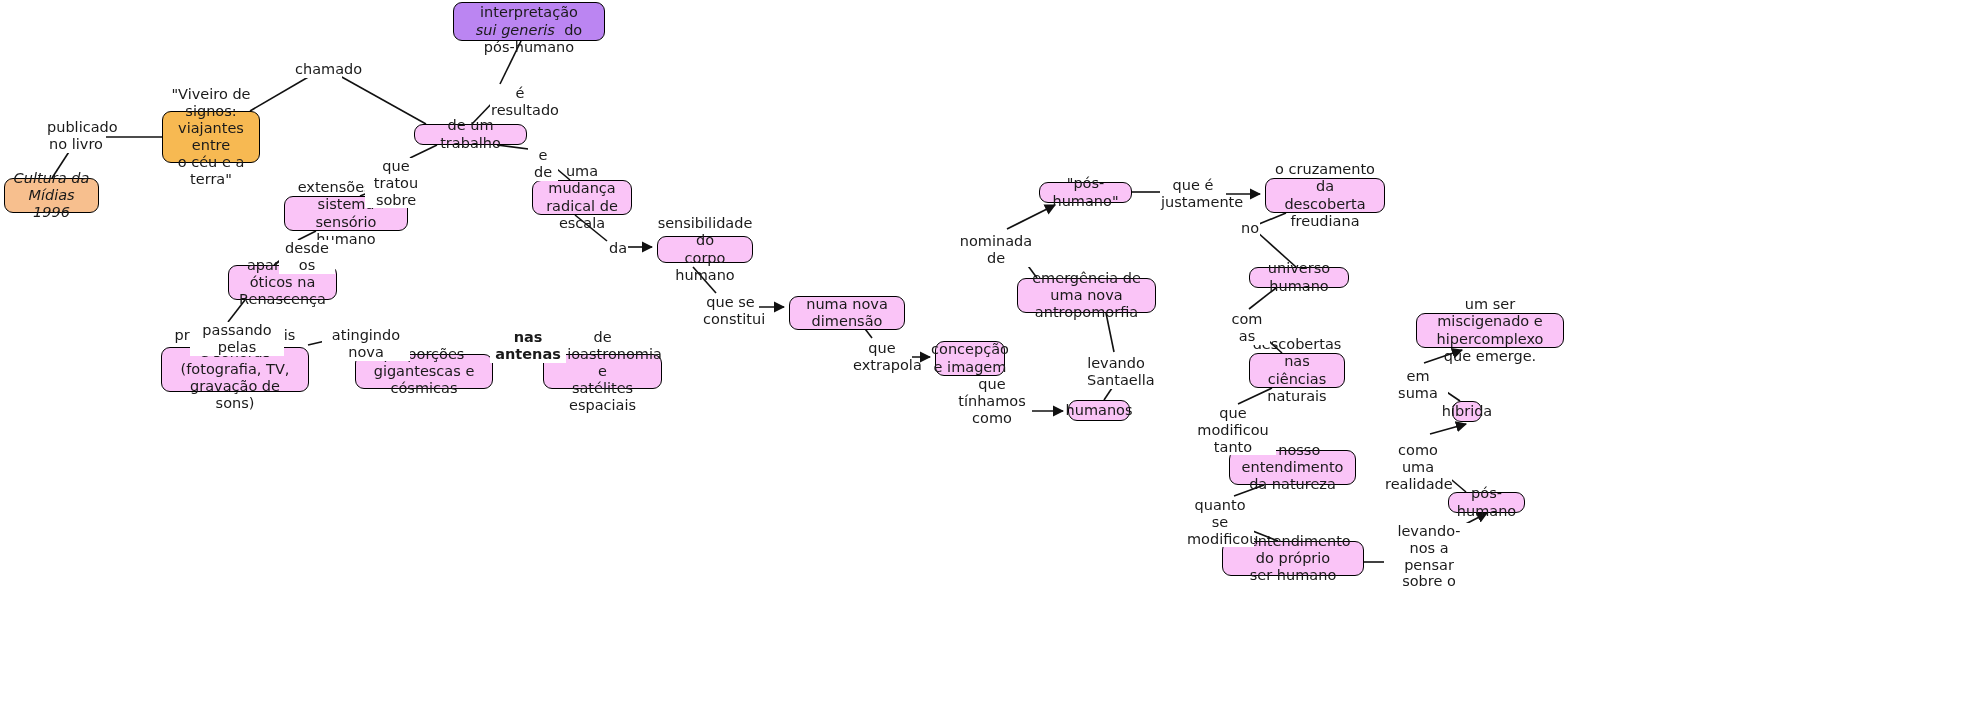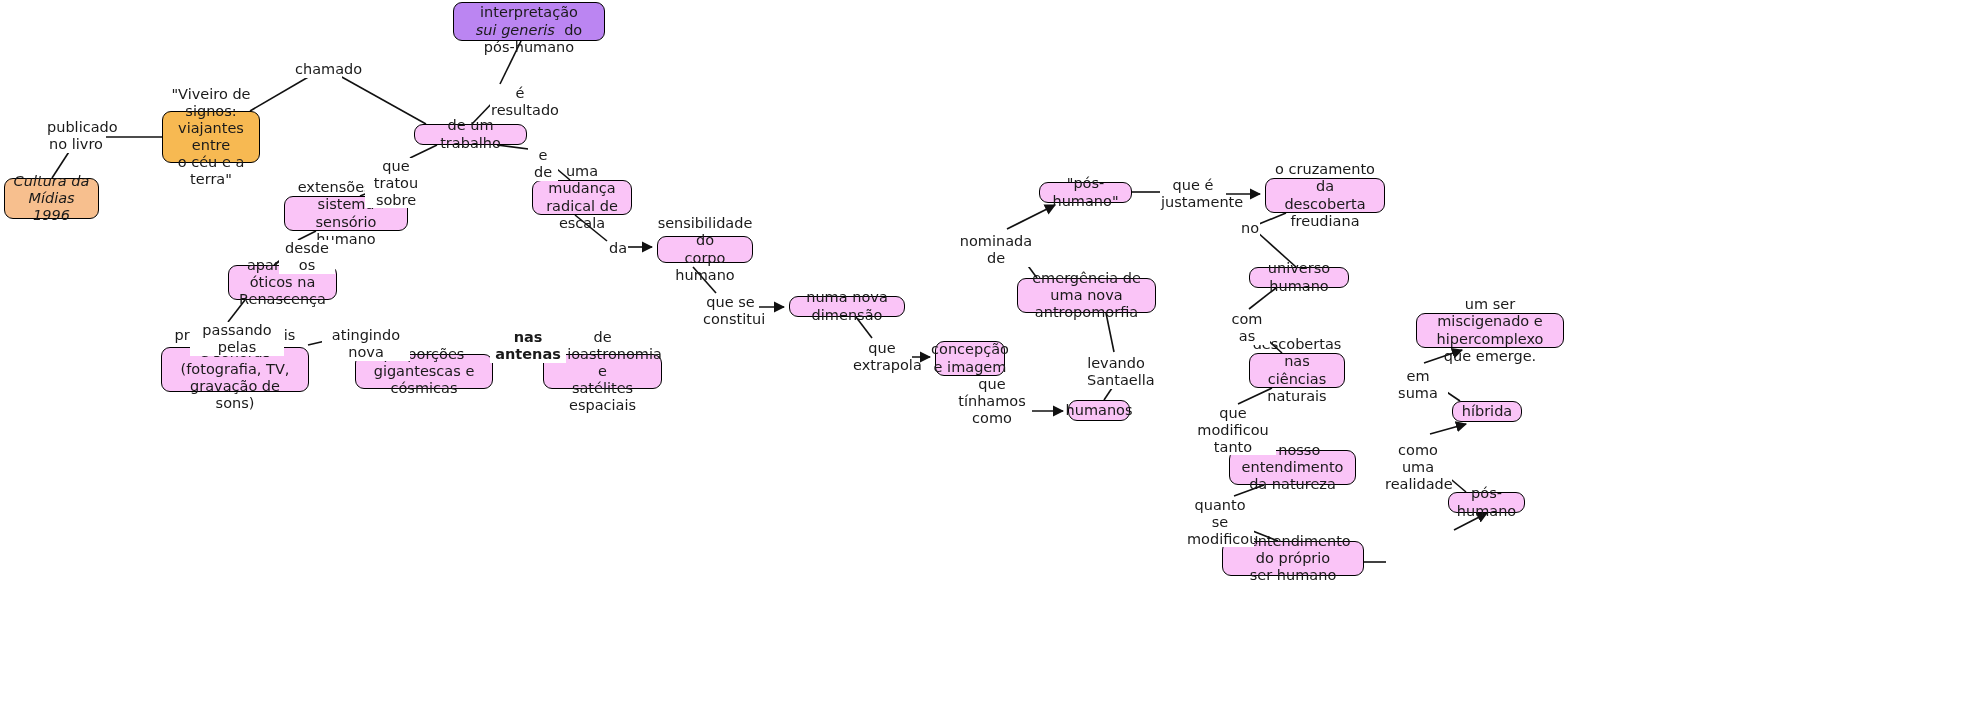--- a/index.html
+++ b/index.html
@@ -144,21 +144,21 @@
   </svg>
 
   <div class="node purple" style="left:453px;top:2px;width:152px;height:39px;">
     <span style="display:block;">Uma interpretação<br><span class="ital">sui generis</span>&nbsp; do pós-humano</span>
   </div>
 
   <div class="node orange" style="left:162px;top:111px;width:98px;height:52px;">"Viveiro de signos:
 viajantes entre
 o céu e a terra"</div>
 
-  <div class="node peach italic" style="left:4px;top:178px;width:95px;height:41px;">Cultura da Mídias
+  <div class="node peach italic" style="left:4px;top:178px;width:95px;height:35px;">Cultura da Mídias
 1996</div>
 
   <div class="node pink" style="left:414px;top:124px;width:113px;height:21px;">de um trabalho</div>
 
   <div class="node pink" style="left:284px;top:196px;width:124px;height:35px;">extensões do sistema
 sensório humano</div>
 
   <div class="node pink" style="left:532px;top:180px;width:100px;height:35px;">uma mudança
 radical de escala</div>
 
@@ -171,21 +171,21 @@
   <div class="node pink" style="left:161px;top:347px;width:148px;height:45px;">próteses virtuais e sonoras
 (fotografia, TV,
 gravação de sons)</div>
 
   <div class="node pink" style="left:355px;top:354px;width:138px;height:35px;">proporções gigantescas e
 cósmicas</div>
 
   <div class="node pink" style="left:543px;top:354px;width:119px;height:35px;">de radioastronomia e
 satélites espaciais</div>
 
-  <div class="node pink" style="left:789px;top:296px;width:116px;height:21px;">numa nova dimensão</div>
+  <div class="node pink" style="left:789px;top:296px;width:116px;height:34px;">numa nova dimensão</div>
 
   <div class="node pink" style="left:935px;top:341px;width:70px;height:35px;">concepção
 e imagem</div>
 
   <div class="node pink" style="left:1068px;top:400px;width:62px;height:21px;">humanos</div>
 
   <div class="node pink" style="left:1017px;top:278px;width:139px;height:35px;">emergência de uma nova
 antropomorfia</div>
 
   <div class="node pink" style="left:1039px;top:182px;width:93px;height:21px;">"pós-humano"</div>
@@ -200,21 +200,21 @@
 
   <div class="node pink" style="left:1229px;top:450px;width:127px;height:35px;">o nosso entendimento
 da natureza</div>
 
   <div class="node pink" style="left:1222px;top:541px;width:142px;height:35px;">o entendimento do próprio
 ser humano</div>
 
   <div class="node pink" style="left:1416px;top:313px;width:148px;height:35px;">um ser miscigenado e
 hipercomplexo que emerge.</div>
 
-  <div class="node pink" style="left:1452px;top:401px;width:70px;height:21px;">híbrida</div>
+  <div class="node pink" style="left:1452px;top:401px;width:30px;height:21px;">híbrida</div>
 
   <div class="node pink" style="left:1448px;top:492px;width:77px;height:21px;">pós-humano</div>
 
   <div class="label" style="left:46px;top:119px;width:58px;">publicado
 no livro</div>
   <div class="label" style="left:294px;top:61px;width:46px;">chamado</div>
   <div class="label" style="left:490px;top:85px;width:58px;">é resultado</div>
   <div class="label" style="left:365px;top:158px;width:60px;">que tratou
 sobre</div>
   <div class="label" style="left:528px;top:147px;width:28px;">e de</div>
@@ -236,14 +236,16 @@
 justamente</div>
   <div class="label" style="left:1240px;top:220px;width:18px;">no</div>
   <div class="label" style="left:1224px;top:311px;width:44px;">com as</div>
   <div class="label" style="left:1190px;top:405px;width:84px;">que modificou
 tanto</div>
   <div class="label" style="left:1186px;top:497px;width:66px;">quanto se
 modificou</div>
   <div class="label" style="left:1388px;top:368px;width:58px;">em suma</div>
   <div class="label" style="left:1384px;top:442px;width:66px;">como uma
 realidade</div>
+  <div class="label" style="left:1384px;top:523px;width:88px;">levando-nos a
+pensar sobre o</div>
 
 </div>
 
 </body></html>

